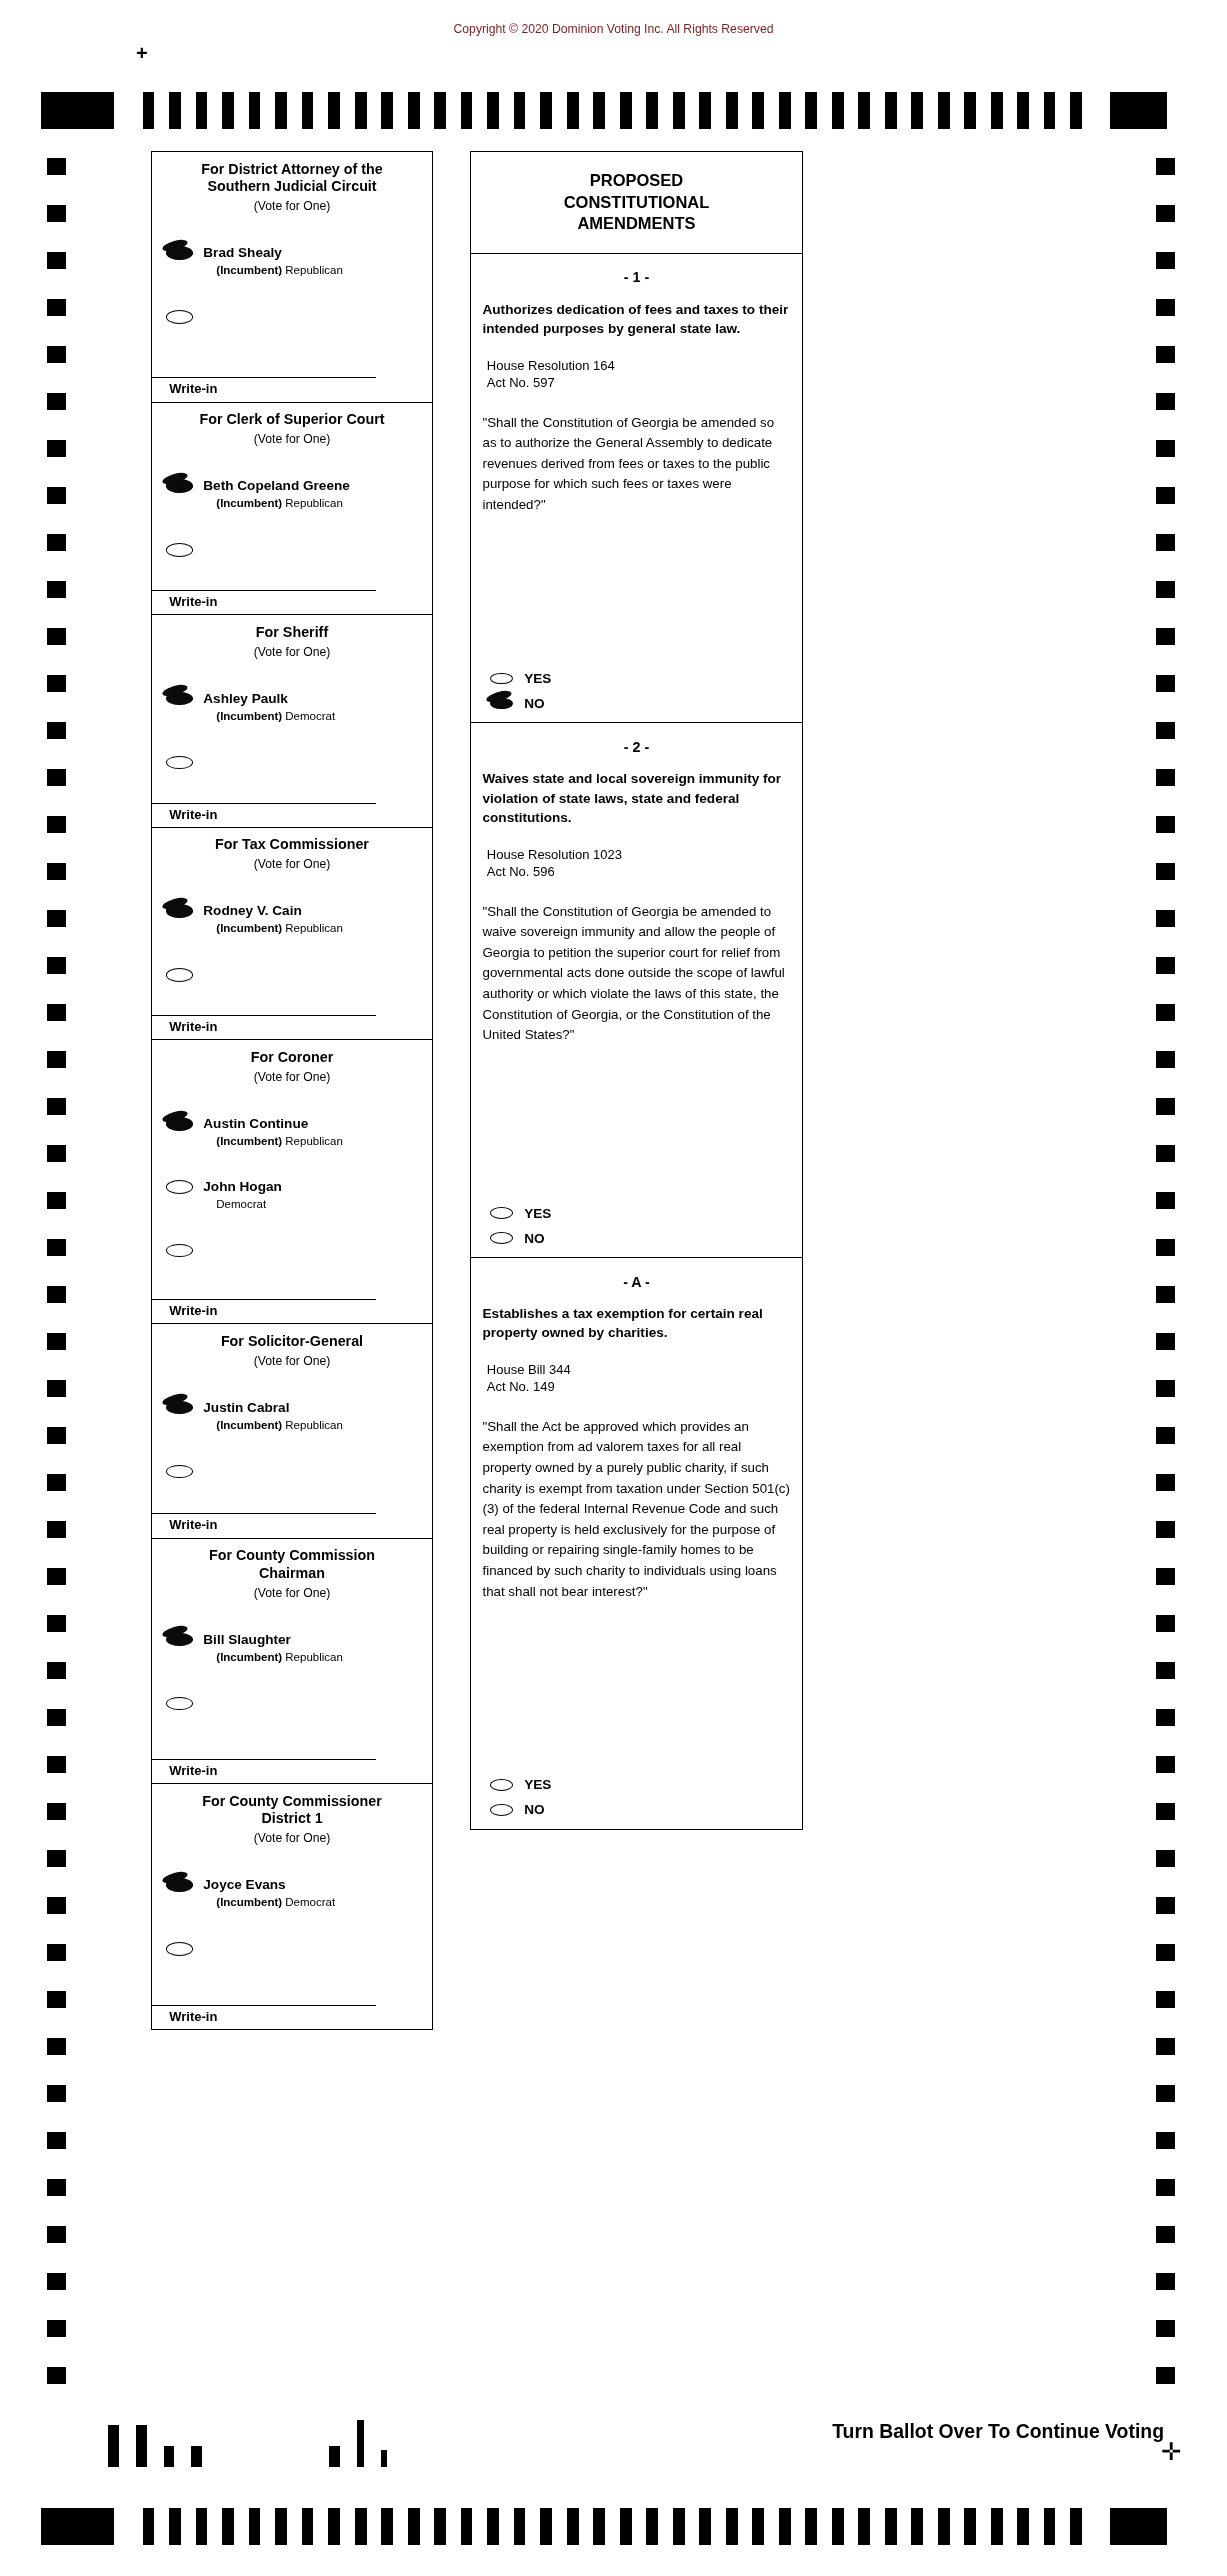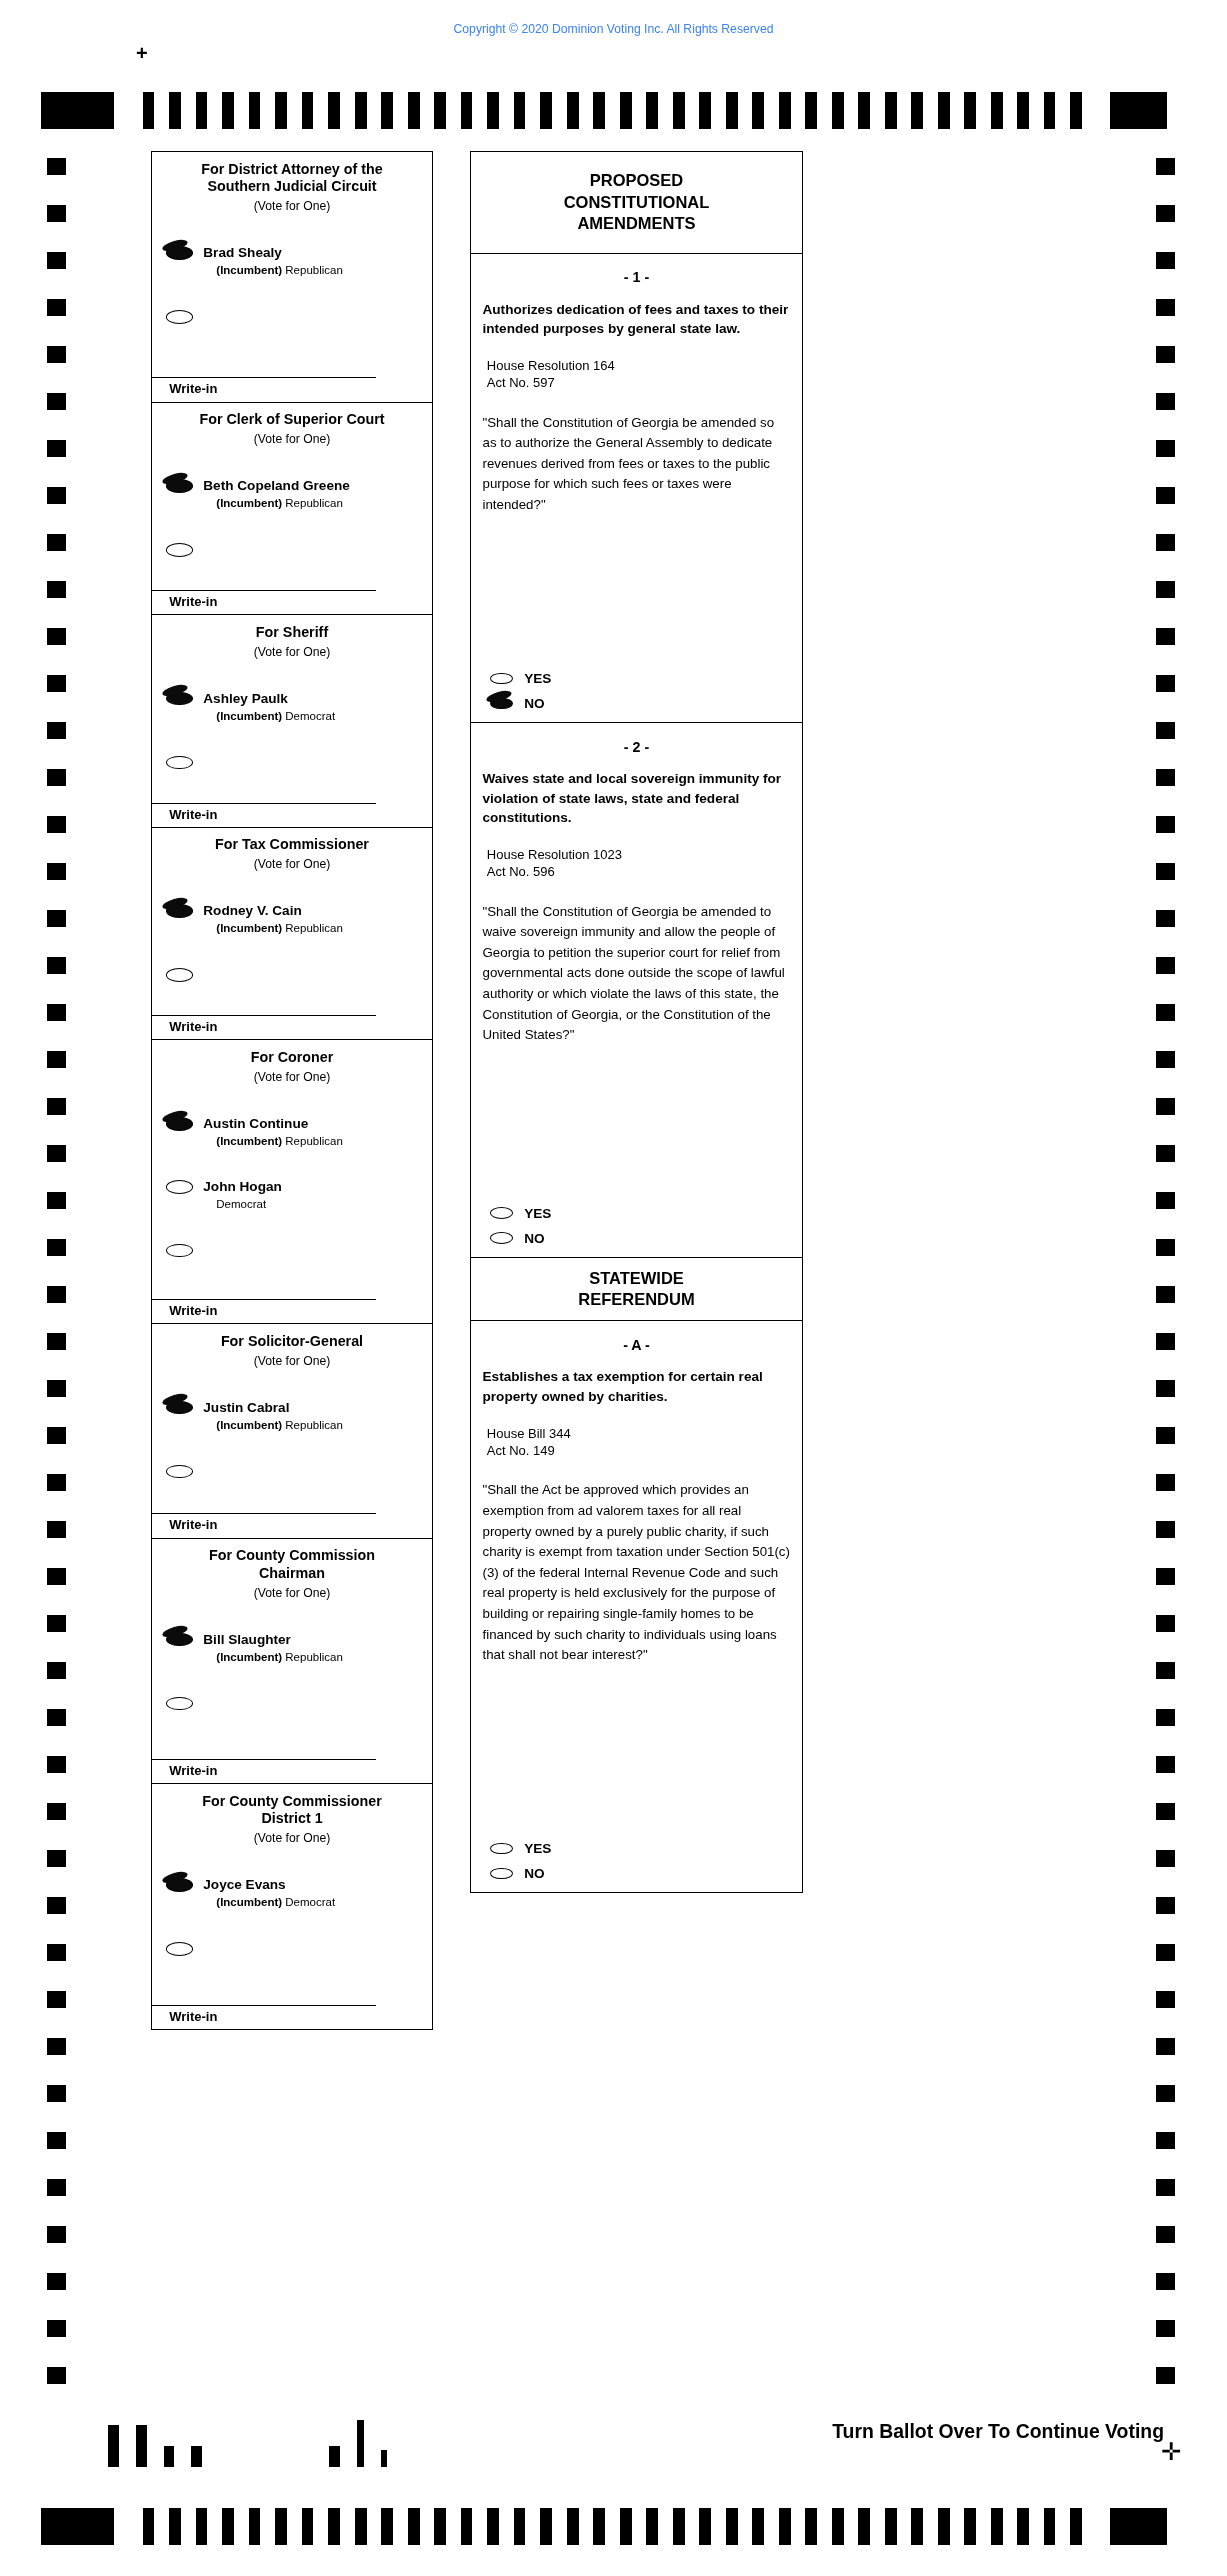--- a/index.html
+++ b/index.html
@@ -6,21 +6,21 @@
   html,body { background:#ffffff; }
   body {
     position:relative;
     width:1227px; height:2576px;
     font-family:"Liberation Sans", sans-serif;
     color:#000;
     overflow:hidden;
   }
 
   
-  .copyright { position:absolute; top:21.5px; left:0; right:0; text-align:center; font-size:12.2px; color:#3b82f6; }
+  .copyright { position:absolute; top:21.5px; left:0; right:0; text-align:center; font-size:12.2px; color:#7f1d1d; }
   .plus-mark { position:absolute; left:136px; top:42px; font-size:20px; font-weight:bold; }
   .t-block { position:absolute; background:#000; height:37px; }
   .t-bars  { position:absolute; height:37px;
              background:repeating-linear-gradient(90deg,#000 0 11.5px,transparent 11.5px 26.5px); }
   .t-top-l { left:41px;  top:92px; width:73px; }
   .t-top-r { left:1110px;top:92px; width:57px;  }
   .t-top-b { left:143px; top:92px; width:939px; }
   .t-bot-l { left:41px;  top:2508px; width:73px; }
   .t-bot-r { left:1110px;top:2508px; width:57px;  }
   .t-bot-b { left:143px; top:2508px; width:939px; }
@@ -282,22 +282,20 @@
         <span class="oval small"></span>
         <span class="olabel">YES</span>
       </div>
       <div class="opt">
         <span class="oval small"></span>
         <span class="olabel">NO</span>
       </div>
     </div>
   </section>
 
-  <div class="mhead short">STATEWIDE
-REFERENDUM</div>
 
   <section class="measure" style="min-height:573px">
     <div class="mnum">- A -</div>
     <div class="msummary">Establishes a tax exemption for certain real property owned by charities.</div>
     <div class="mref">
       <div>House Bill 344</div>
       <div>Act No. 149</div>
     </div>
     <div class="mquestion">"Shall the Act be approved which provides an exemption from ad valorem taxes for all real property owned by a purely public charity, if such charity is exempt from taxation under Section 501(c)(3) of the federal Internal Revenue Code and such real property is held exclusively for the purpose of building or repairing single-family homes to be financed by such charity to individuals using loans that shall not bear interest?"</div>
     <div class="opts">

